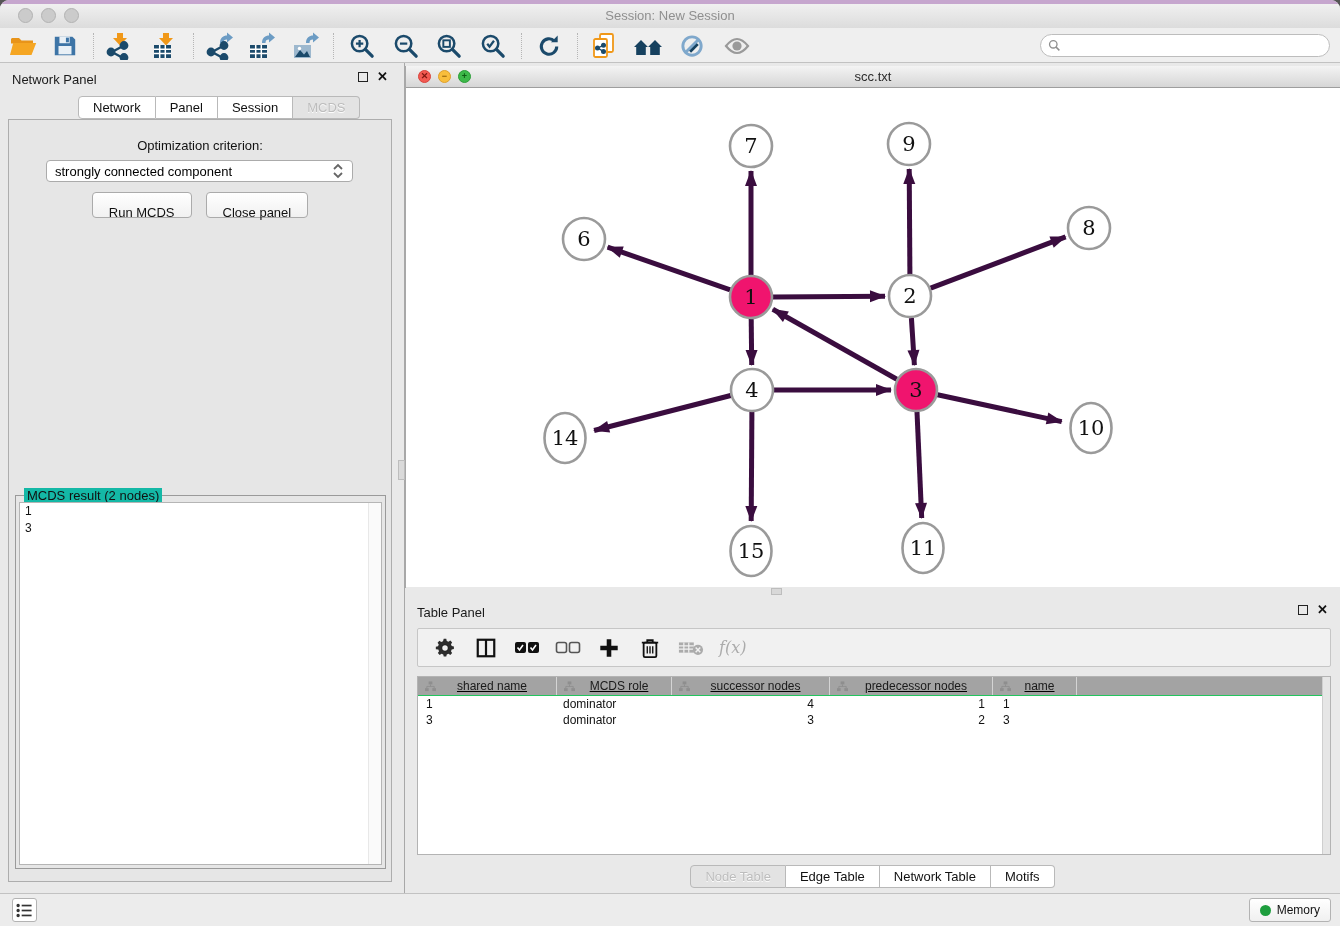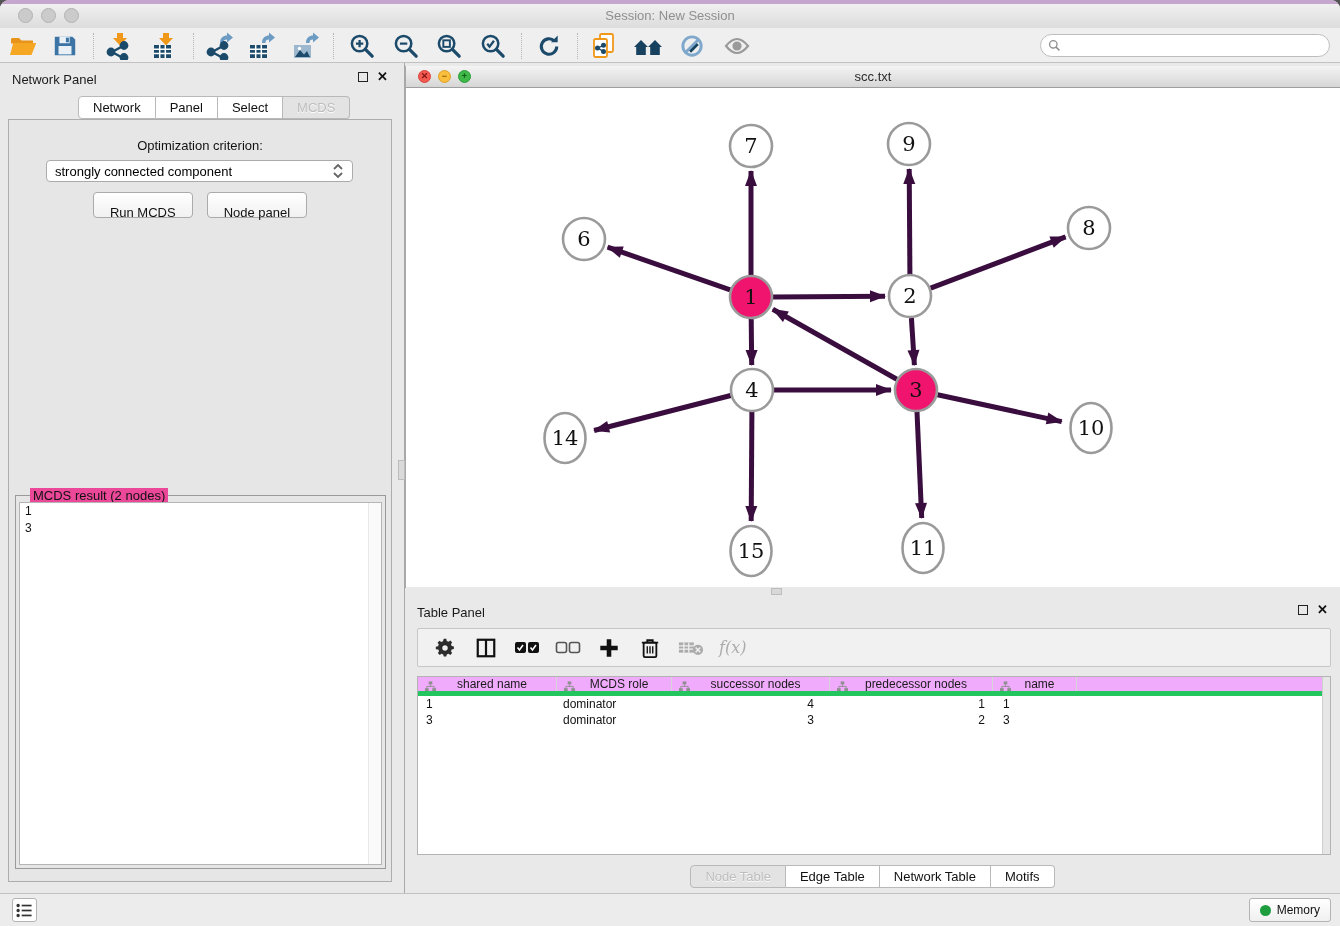--- a/index.html
+++ b/index.html
@@ -39,21 +39,21 @@
   #cp-box { position:absolute; left:8px; right:8px; top:56px; bottom:11px; background:#E6E6E6; border:1px solid #ADADAD; }
   #opt-label { position:absolute; top:18px; width:100%; text-align:center; font-size:13px; color:#111; }
   #opt-select { position:absolute; left:37px; top:40px; width:307px; height:22px; background:#fff;
     border:1px solid #ABABAB; border-radius:4px; display:flex; align-items:center; font-size:13px; padding:0 8px; }
   #opt-select .sel-text { flex:1; }
   .cp-btnrow { position:absolute; top:72px; width:100%; display:flex; justify-content:center; gap:14px; }
   .mac-btn { height:22px; background:linear-gradient(#FFFFFF,#F1F1F1); border:1px solid #ABABAB; border-radius:4px;
     font-size:13px; color:#111; padding:12px 16px; font-family:"Liberation Sans",sans-serif; }
   #result-fieldset { position:absolute; left:6px; right:5px; top:375px; bottom:12px;
     border:1px solid #9A9A9A; }
-  #result-legend { position:absolute; top:-8px; left:14px; background:#ec4899; padding:0 3px; font-size:13px; color:#111; }
+  #result-legend { position:absolute; top:-8px; left:8px; background:#14b8a6; padding:0 3px; font-size:13px; color:#111; }
   #result-list { position:absolute; left:3px; right:3px; top:6px; bottom:3px; background:#fff; border:1px solid #B5B5B5; overflow:hidden; }
   #result-scroll { position:absolute; right:0; top:0; bottom:0; width:13px; background:#FAFAFA; border-left:1px solid #E8E8E8; }
   .result-item { font-size:12px; color:#111; padding:1px 0 1px 5px; line-height:15px; }
   
   #v-split { position:absolute; left:404px; top:63px; width:1px; height:830px; background:#A8A8A8; }
   #v-split-handle { position:absolute; left:398px; top:460px; width:7px; height:20px; background:#DADADA; border:1px solid #BDBDBD; }
   
   #network-window { position:absolute; left:405px; top:66px; right:0; height:522px; border-left:1px solid #A8A8A8; }
   #net-titlebar { position:relative; height:22px; background:linear-gradient(#F4F4F4,#D6D6D6); border-bottom:1px solid #9E9E9E; }
   .net-light { position:absolute; top:4px; width:13px; height:13px; border-radius:50%; font-size:9px; font-weight:bold;
@@ -66,21 +66,21 @@
   
   #h-split-handle { position:absolute; left:771px; top:588px; width:11px; height:7px; background:#D8D8D8; border:1px solid #BDBDBD; }
   
   #table-panel { position:absolute; left:405px; top:596px; right:0; bottom:33px; }
   #tp-toolbar { position:absolute; left:12px; right:9px; top:32px; height:39px; background:#F1F1F1;
     border:1px solid #C6C6C6; border-radius:2px; display:flex; align-items:center; padding-left:14px; gap:15px; }
   .tp-ic { width:26px; height:26px; display:flex; align-items:center; justify-content:center; }
   #fx-label { font-size:16px; font-family:"DejaVu Serif", serif; font-style:italic; color:#ABABAB; }
   #tp-table { position:absolute; left:12px; right:9px; top:80px; height:179px; background:#fff; border:1px solid #B3B3B3; overflow:hidden; }
   #tp-scroll { position:absolute; right:0; top:0; bottom:0; width:8px; background:#E6E6E6; border-left:1px solid #CFCFCF; }
-  #tp-head { display:flex; height:19px; background:#f0abfc; border-bottom:5px solid #22c55e; }
+  #tp-head { display:flex; height:19px; background:#a3a3a3; border-bottom:1px solid #22c55e;text-decoration:underline; }
   .th { display:flex; align-items:center; justify-content:center; gap:5px; font-size:12px; color:#1A1A1A;
     border-right:1px solid #D4D4D4; position:relative; }
   .th .th-icon { position:absolute; left:7px; top:4px; }
   .tr { display:flex; height:16px; }
   .td { font-size:12px; color:#111; line-height:16px; white-space:nowrap; overflow:hidden; }
   #tp-tabs { position:absolute; bottom:5px; width:100%; display:flex; justify-content:center; }
   
   #statusbar { position:absolute; left:0; right:0; bottom:0; height:33px; background:#ECECEC; border-top:1px solid #C2C2C2; }
   #list-btn { position:absolute; left:12px; top:4px; width:25px; height:24px; background:#fff; border:1px solid #B3B3B3; border-radius:3px;
     display:flex; align-items:center; justify-content:center; }
@@ -247,35 +247,35 @@
 
   <div id="control-panel">
     <div class="panel-title">Network Panel</div>
     <div class="panel-icons">
       <span class="float-ic"></span>
       <span class="close-ic">✕</span>
     </div>
     <div id="cp-tabs" class="tabrow">
         <div class="tab">Network</div>
         <div class="tab">Panel</div>
-        <div class="tab">Select</div>
+        <div class="tab">Session</div>
         <div class="tab selected">MCDS</div>
       </div>
     <div id="cp-box">
       <div id="opt-select">
         <span class="sel-text">strongly connected component</span>
         <svg width="12" height="16" viewBox="0 0 12 16">
             <path d="M2 6l4-4 4 4" fill="none" stroke="#666" stroke-width="1.8"></path>
             <path d="M2 10l4 4 4-4" fill="none" stroke="#666" stroke-width="1.8"></path>
           </svg>
       </div>
       <div id="opt-label">Optimization criterion:</div>
       <div class="cp-btnrow">
         <button class="mac-btn">Run MCDS</button>
-        <button class="mac-btn">Node panel</button>
+        <button class="mac-btn">Close panel</button>
       </div>
       <div id="result-fieldset">
         <div id="result-legend">MCDS result (2 nodes)</div>
         <div id="result-list">
           <div id="result-items">
               <div class="result-item">1</div>
               <div class="result-item">3</div>
             </div>
           <div id="result-scroll"></div>
         </div>

